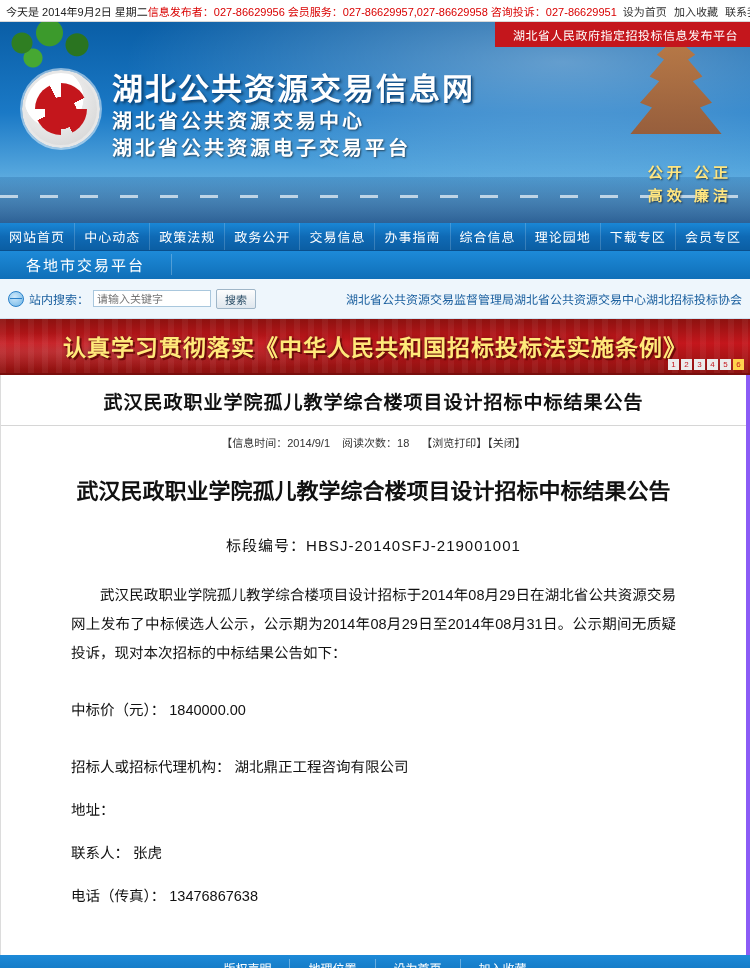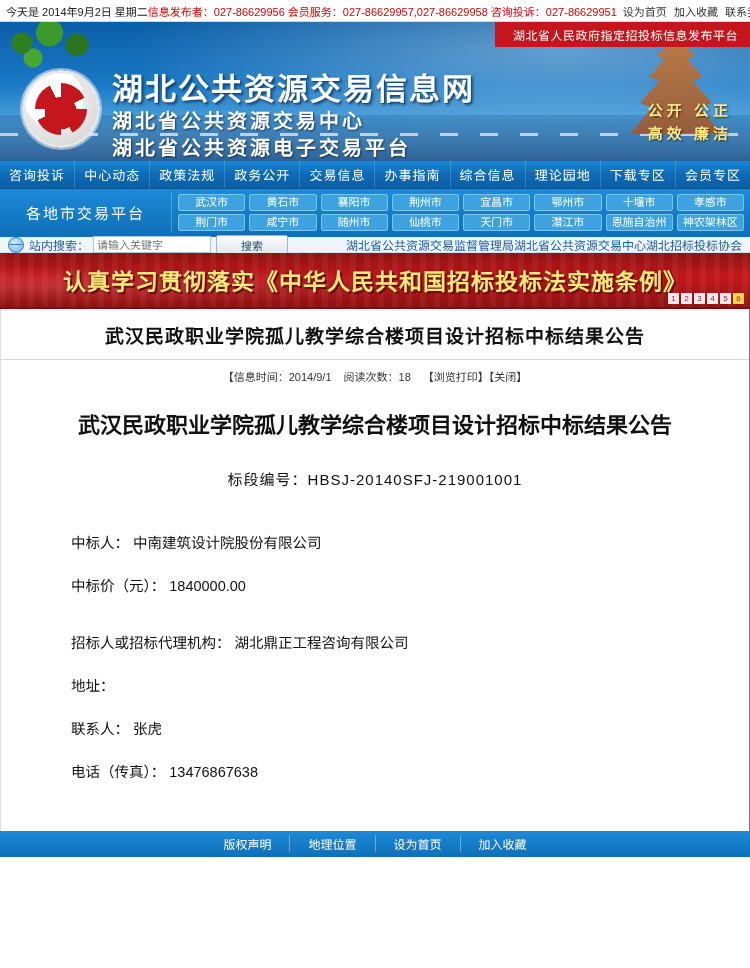--- a/index.html
+++ b/index.html
@@ -24,21 +24,21 @@
   }
   .topbar .date { color: #222; white-space: nowrap; }
   .topbar .spacer { flex: 1; }
   .topbar .redinfo { color: #d90000; white-space: nowrap; }
   .topbar .links { color: #333; white-space: nowrap; margin-left: 4px; }
   .topbar .links span { margin: 0 2px; }
 
   
   .banner {
     position: relative;
-    height: 139px;
+    height: 201px;
     overflow: hidden;
     background: linear-gradient(180deg,#0b5fa8 0%, #1575c4 40%, #2f92d8 70%, #7fc0e8 100%);
   }
   .banner .sky {
     position: absolute; inset: 0;
     background:
       radial-gradient(ellipse at 75% 20%, rgba(255,255,255,.35), rgba(255,255,255,0) 55%),
       linear-gradient(180deg,#0a5ea6 0%, #1a79c6 45%, #55a6dd 75%, #9bd0ef 100%);
   }
   .banner .road {
@@ -158,21 +158,21 @@
     color: #fff;
     font-size: 11px;
     text-align: center;
     line-height: 15px;
     border-radius: 2px;
     cursor: pointer;
   }
 
   
   .searchbar {
-    height: 16px;
+    height: 40px;
     background: #eef6fc;
     border-bottom: 1px solid #cfe3f2;
     display: flex;
     align-items: center;
     padding: 0 8px;
     font-size: 12px;
     color: #1a5f9e;
   }
   .searchbar .globe {
     width: 16px; height: 16px; border-radius: 50%;
@@ -187,21 +187,21 @@
   .searchbar input {
     width: 118px; height: 17px;
     border: 1px solid #a9c7dd; font-size: 11px; color: #999;
     padding: 0 3px; background: #fff;
   }
   .searchbar .btn {
     margin-left: 5px;
     background: linear-gradient(180deg,#fdfdfd,#dfe7ee);
     border: 1px solid #9fb6c8;
     font-size: 11px; color: #2a4d66;
-    padding: 1px 24px; cursor: pointer; border-radius: 2px;
+    padding: 1px 8px; cursor: pointer; border-radius: 2px;
   }
   .searchbar .rightlinks {
     margin-left: auto; display: flex; font-size: 12px; color: #1a5f9e;
   }
   .searchbar .rightlinks span { cursor: pointer; }
 
   
   .slogan-banner {
     position: relative;
     height: 56px;
@@ -230,21 +230,21 @@
   .slogan-banner .pager i {
     display: block; width: 11px; height: 11px;
     background: #ececec; color: #c4161c;
     font-size: 8px; font-style: normal; line-height: 11px; text-align: center;
   }
   .slogan-banner .pager i.on { background: #ffd34d; }
 
   
   .content-wrap {
     border-left: 1px solid #dcdcdc;
-    border-right: 1px solid #8b5cf6;
+    border-right: 4px solid #8b5cf6;
   }
   .page-title-bar {
     border-bottom: 1px solid #d6d6d6;
     padding: 12px 0 11px;
     text-align: center;
   }
   .page-title-bar .t {
     font-size: 19px; font-weight: bold; color: #111;
     letter-spacing: 1px;
     font-family: "DejaVu Sans", "Liberation Sans", sans-serif;
@@ -329,52 +329,34 @@
       <div class="t2">湖北省公共资源交易中心</div>
       <div class="t3">湖北省公共资源电子交易平台</div>
     </div>
     <div class="slogan">
       <div>公开        公正</div>
       <div>高效        廉洁</div>
     </div>
   </div>
 
   <div class="nav">
-    <div class="item">咨询投诉</div>
+    <div class="item">网站首页</div>
     <div class="item">中心动态</div>
     <div class="item">政策法规</div>
     <div class="item">政务公开</div>
     <div class="item">交易信息</div>
     <div class="item">办事指南</div>
     <div class="item">综合信息</div>
     <div class="item">理论园地</div>
     <div class="item">下载专区</div>
     <div class="item">会员专区</div>
   </div>
 
   <div class="citybar">
     <div class="label">各地市交易平台</div>
-    <div class="cities">
-      <div class="city">武汉市</div>
-      <div class="city">黄石市</div>
-      <div class="city">襄阳市</div>
-      <div class="city">荆州市</div>
-      <div class="city">宜昌市</div>
-      <div class="city">鄂州市</div>
-      <div class="city">十堰市</div>
-      <div class="city">孝感市</div>
-      <div class="city">荆门市</div>
-      <div class="city">咸宁市</div>
-      <div class="city">随州市</div>
-      <div class="city">仙桃市</div>
-      <div class="city">天门市</div>
-      <div class="city">潜江市</div>
-      <div class="city">恩施自治州</div>
-      <div class="city">神农架林区</div>
-    </div>
   </div>
 
   <div class="searchbar">
     <span class="globe"></span>
     <span class="lbl">站内搜索：</span>
     <input type="text" placeholder="请输入关键字" style="">
     <button class="btn">搜索</button>
     <span class="rightlinks">
       <span>湖北省公共资源交易监督管理局</span>
       <span>湖北省公共资源交易中心</span>
@@ -403,22 +385,22 @@
 
     <div class="meta">
       <span>【信息时间：</span><span>2014/9/1</span><span class="sep"></span><span>阅读次数：</span><span>18</span><span class="sep"></span><a>【浏览打印】</a><a>【关闭】</a>
     </div>
 
     <div class="article">
       <h1>武汉民政职业学院孤儿教学综合楼项目设计招标中标结果公告</h1>
       <div class="lotno">
         <span>标段编号：</span><span>HBSJ-20140SFJ-219001001</span>
       </div>
+      <p class="indent">武汉民政职业学院孤儿教学综合楼项目设计招标于2014年08月29日在湖北省公共资源交易网上发布了中标候选人公示，公示期为2014年08月29日至2014年08月31日。公示期间无质疑投诉，现对本次招标的中标结果公告如下：</p>
       <div class="gap"></div>
-      <p>中标人：  中南建筑设计院股份有限公司</p>
       <p>中标价（元）：  1840000.00</p>
       <div class="gap"></div>
       <p>招标人或招标代理机构：  湖北鼎正工程咨询有限公司</p>
       <p>地址：</p>
       <p>联系人：  张虎</p>
       <p>电话（传真）：  13476867638</p>
     </div>
   </div>
 
   <div class="footer-nav">

